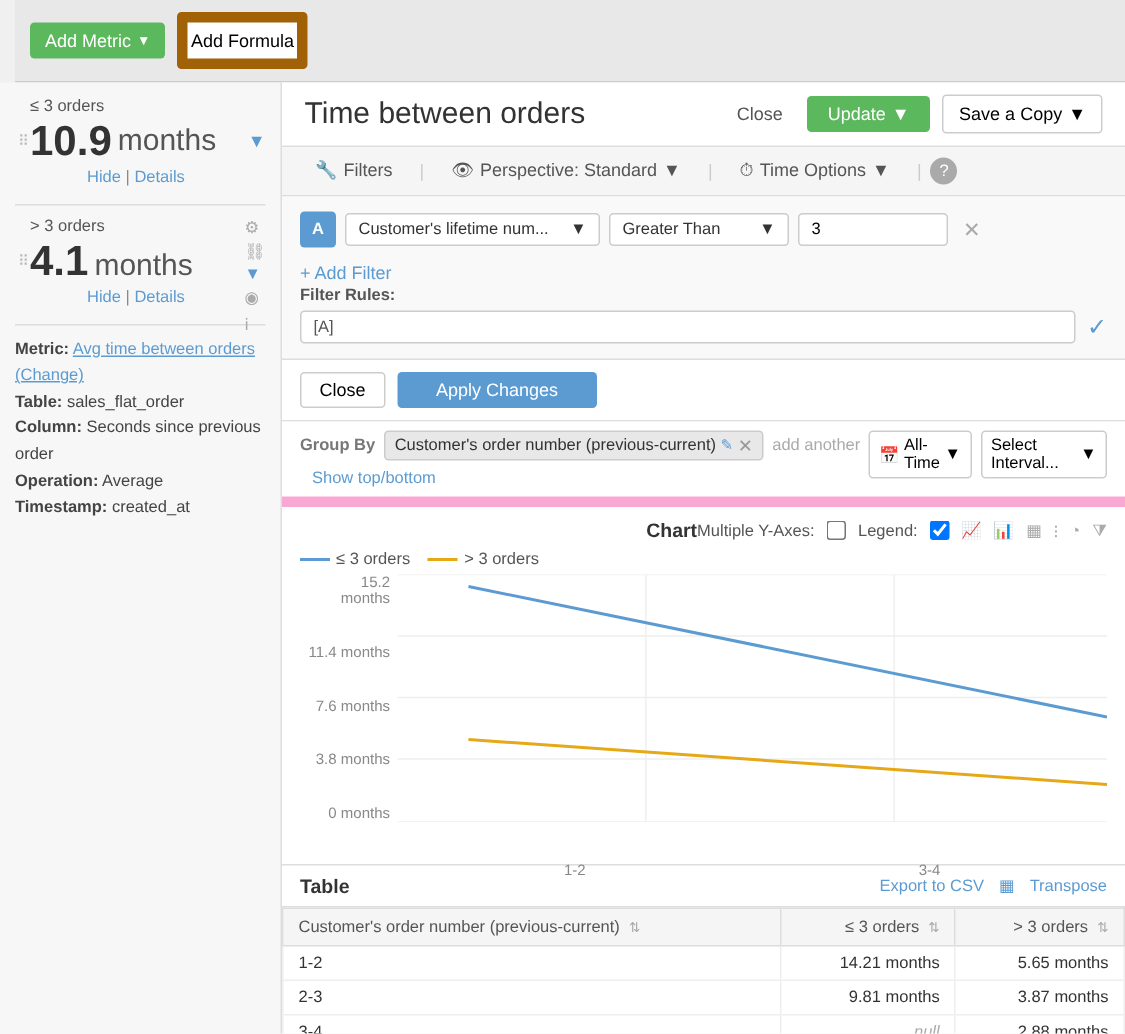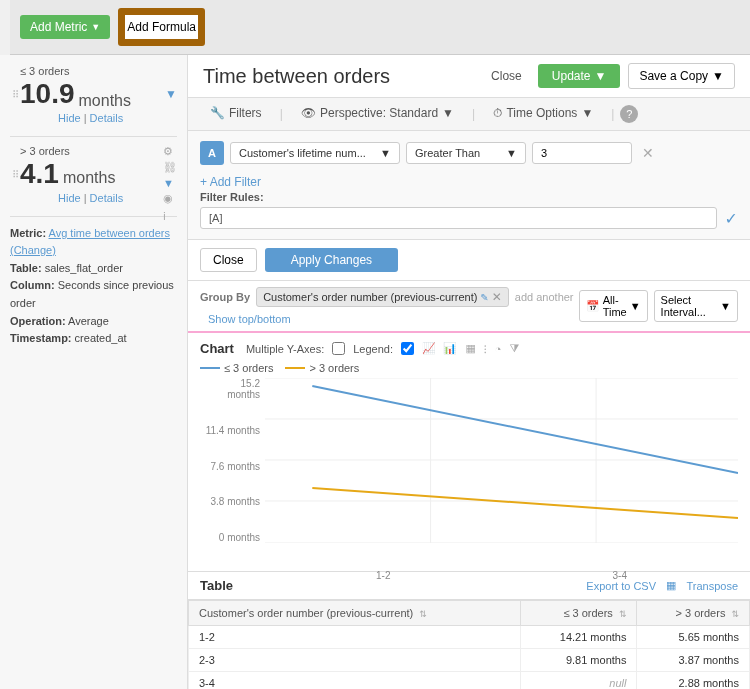--- a/index.html
+++ b/index.html
@@ -58,21 +58,21 @@
       color: #555;
       margin-bottom: 2px;
     }
     .metric-value {
       font-size: 28px;
       font-weight: bold;
       color: #333;
       line-height: 1.1;
     }
     .metric-unit {
-      font-size: 16px;
+      font-size: 20px;
       font-weight: normal;
       color: #555;
     }
     .metric-links {
       font-size: 11px;
       color: #888;
       margin-top: 2px;
       padding-left: 38px;
     }
     .metric-links a {
@@ -312,24 +312,24 @@
       border: none;
       border-radius: 3px;
       padding: 4px 26px;
       cursor: pointer;
       font-size: 12px;
     }
 
     
     .group-by-section {
       background: white;
-      border-bottom: 2px solid #f9a8d4;
+      border-bottom: 7px solid #f9a8d4;
       padding: 6px 12px;
       display: flex;
-      align-items: center;
+      align-items: flex-start;
       justify-content: space-between;
     }
     .group-by-left {
       display: flex;
       align-items: center;
       gap: 6px;
       flex-wrap: wrap;
     }
     .group-by-label {
       font-size: 11px;
@@ -376,23 +376,22 @@
     
     .chart-section {
       background: white;
       border-bottom: 1px solid #ddd;
       padding: 8px 12px;
       flex-shrink: 0;
     }
     .chart-header {
       display: flex;
       align-items: center;
-      justify-content: flex-start;
+      justify-content: flex-end;
       margin-bottom: 6px;
-      gap: 12px;
     }
     .chart-label {
       font-size: 13px;
       font-weight: bold;
       color: #333;
     }
     .chart-controls {
       display: flex;
       align-items: center;
       gap: 8px;
@@ -501,21 +500,21 @@
 </div>
 
 <div class="main-layout">
 
   <div class="sidebar">
 
     <div class="metric-card-wrapper">
       <span class="drag-handle">⠿</span>
       <div class="metric-card">
         <div class="metric-label">≤ 3 orders</div>
-        <div style="display:flex;align-items:flex-end;gap:4px;">
+        <div style="display:flex;align-items:center;gap:4px;">
           <span class="metric-value">10.9</span>
           <span class="metric-unit">months</span>
         </div>
         <div class="metric-links">
           <a>Hide</a>
           <span> | </span>
           <a>Details</a>
         </div>
       </div>
       <span class="filter-icon">▼</span>

